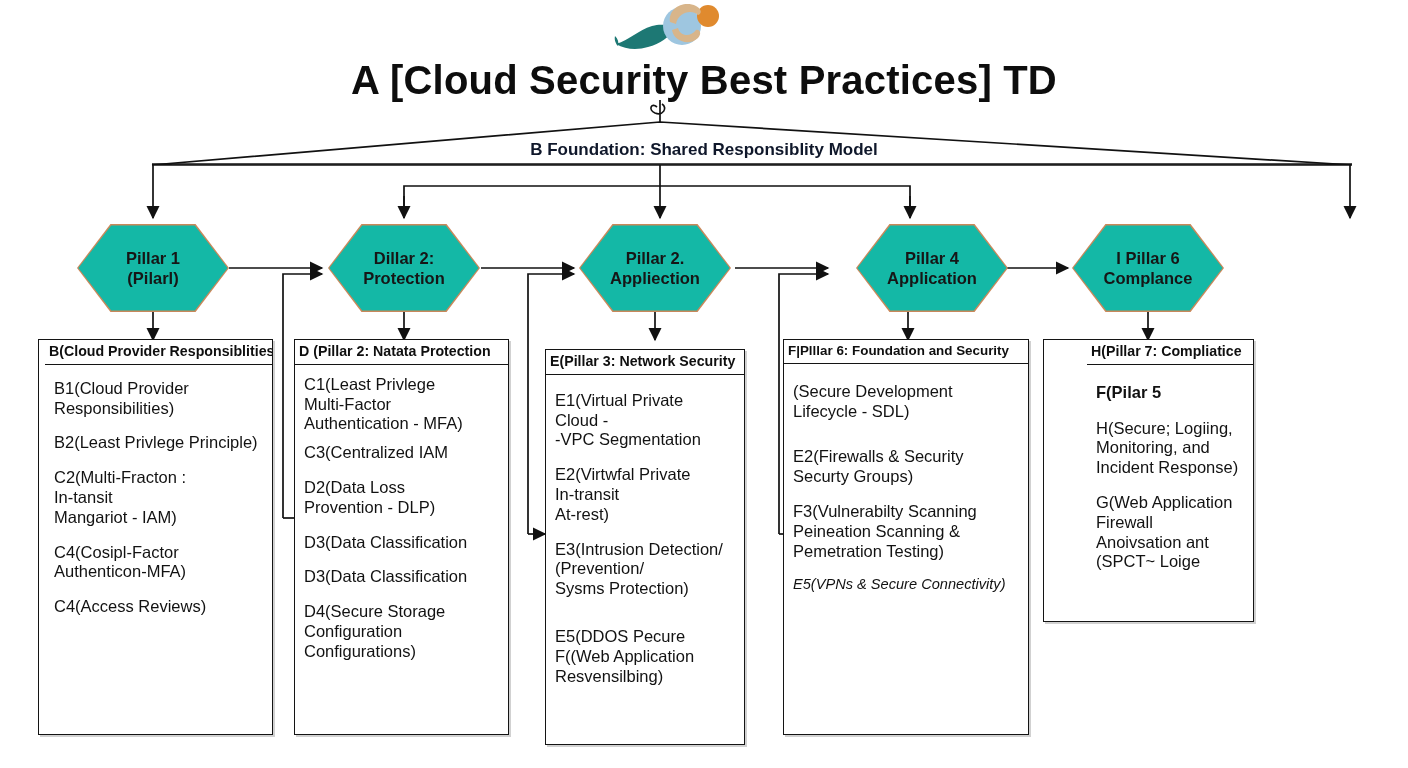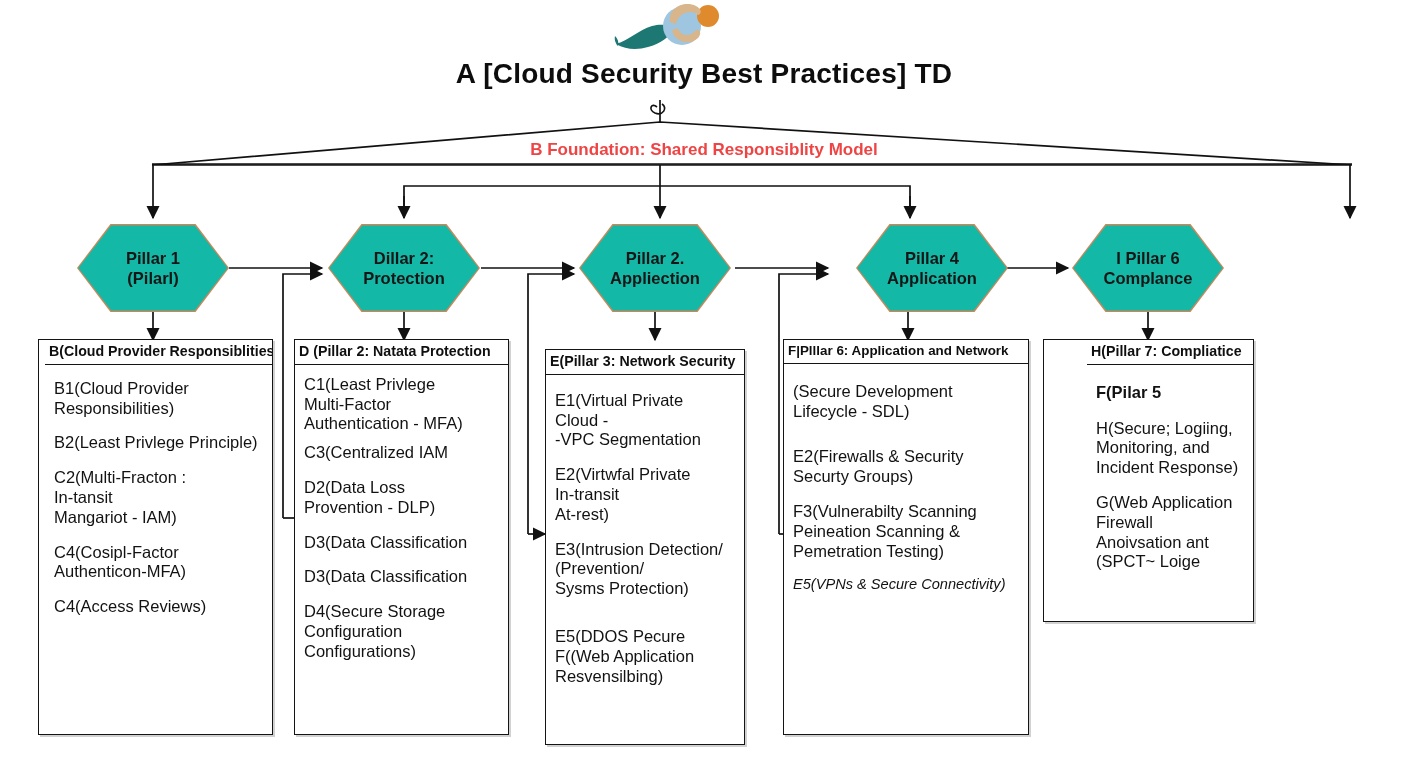--- a/index.html
+++ b/index.html
@@ -16,28 +16,28 @@
   
   #wires{position:absolute;left:0;top:0;width:1408px;height:768px;pointer-events:none;}
 
   
   .logo{position:absolute;left:612px;top:0px;width:130px;height:56px;}
 
   
   .title{
     position:absolute;left:0;top:58px;width:1408px;
     text-align:center;
-    font-size:28px;font-weight:bold;letter-spacing:.2px;
+    font-size:40px;font-weight:bold;letter-spacing:.2px;
     color:#0d0d0d;
   }
 
   
   .foundation{
     position:absolute;left:0;top:140px;width:1408px;
-    text-align:center;font-size:17px;font-weight:bold;color:#ef4444;
+    text-align:center;font-size:17px;font-weight:bold;color:#0f172a;
   }
 
   
   .hex{
     position:absolute;
     width:152px;height:88px;
     background:#14b8a6;
     border:1.6px solid #b5753f;
     -webkit-clip-path:polygon(22% 0%,78% 0%,100% 50%,78% 100%,22% 100%,0% 50%);
     clip-path:polygon(22% 0%,78% 0%,100% 50%,78% 100%,22% 100%,0% 50%);
@@ -231,21 +231,21 @@
       <div class="item" style="margin-bottom:28px;"> E3(Intrusion Detection/
   (Prevention/
   Sysms Protection)</div>
       <div class="item">E5(DDOS Pecure
 F((Web Application
 Resvensilbing)</div>
     </div>
   </div>
 
   <div class="panel" style="left:783px;top:339px;width:246px;height:396px;">
-    <div class="panel-head" style="font-size:13.4px;">F|Plllar 6: Application and Network</div>
+    <div class="panel-head" style="font-size:13.4px;">F|Plllar 6: Foundation and Security</div>
     <div class="panel-body" style="padding-top:18px;">
       <div class="item" style="margin-bottom:26px;"> (Secure Development
 Lifecycle - SDL)</div>
       <div class="item">E2(Firewalls &amp; Security
    Securty Groups)</div>
       <div class="item">F3(Vulnerabilty Scanning
     Peineation Scanning &amp;
     Pemetration Testing)</div>
       <div class="item small" style="margin-bottom:26px;font-style:italic;">E5(VPNs &amp; Secure Connectivity)</div>
     </div>

